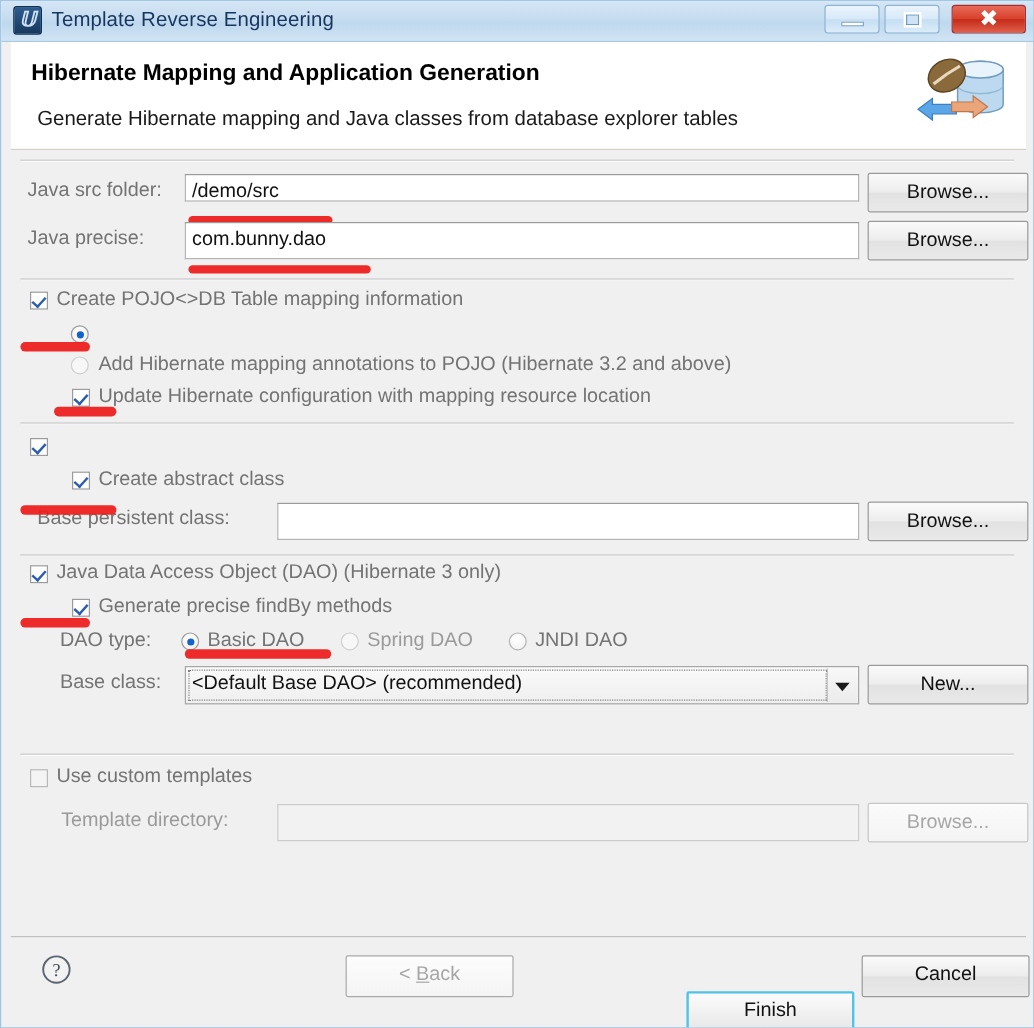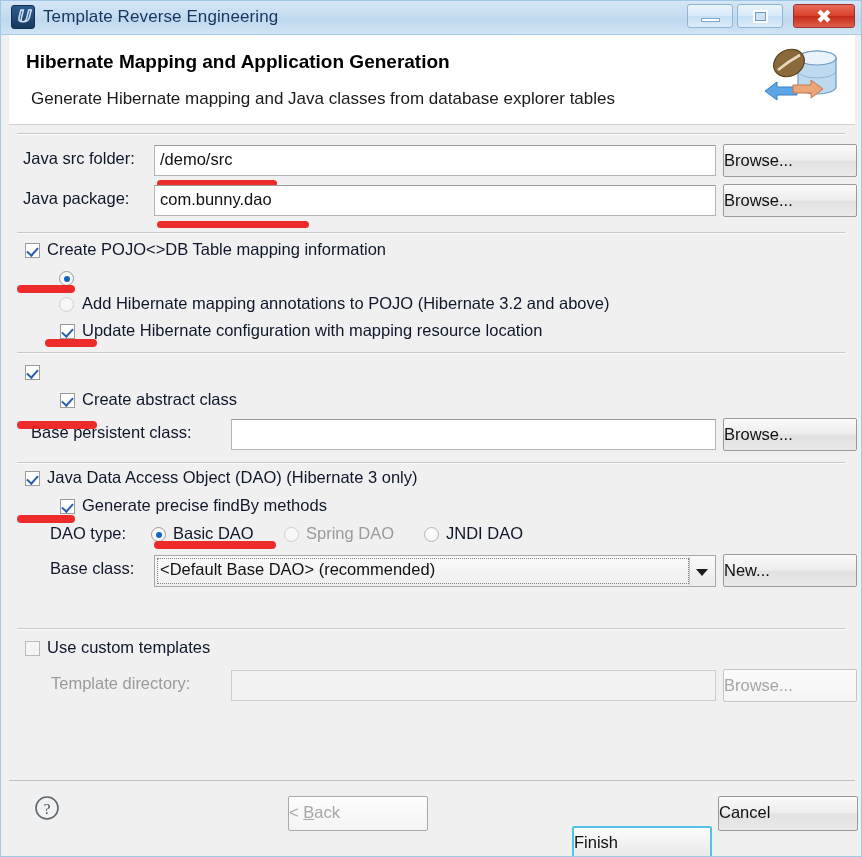--- a/index.html
+++ b/index.html
@@ -144,21 +144,21 @@
     left: 8px;
     width: 828px;
     height: 1px;
     background: #c8c8c8;
     border-bottom: 1px solid #fcfcfc;
   }
 
   .lbl {
     position: absolute;
     font-size: 16.5px;
-    color: #0f172a;
+    color: #737373;
     white-space: nowrap;
   }
   .lbl.dim { color: #9a9a9a; }
 
   .txtfield {
     position: absolute;
     box-sizing: border-box;
     background: #ffffff;
     border: 1px solid #b4b4b4;
     border-top-color: #9a9a9a;
@@ -176,20 +176,21 @@
   }
 
   .btn {
     position: absolute;
     box-sizing: border-box;
     border: 1px solid #9a9a9a;
     border-radius: 2px;
     background: linear-gradient(to bottom, #fafafa 0%, #ededed 48%, #e2e2e2 52%, #e9e9e9 100%);
     font-size: 16.5px;
     color: #111111;
+    text-align: center;
     line-height: 30px;
     font-family: "Liberation Sans", sans-serif;
   }
   .btn.disabled { color: #a6a6a6; border-color: #c6c6c6;
     background: linear-gradient(to bottom, #fbfbfb 0%, #f4f4f4 100%); }
   .btn.flat {
     background: linear-gradient(to bottom, #fdfdfd 0%, #f4f4f4 100%);
     border-color: #aaaaaa;
   }
   .btn.default {
@@ -336,25 +337,25 @@
         <path d="M40 44 L58 44 L58 39 L70 48 L58 57 L58 52 L40 52 Z" fill="#eaa67a" stroke="#c2774a" stroke-width="1"></path>
       </svg>
     </div>
   </div>
 
   <div class="content">
 
     <div class="sep" style="top:8px;"></div>
 
     <span class="lbl" style="left:14px; top:24px;">Java src folder:</span>
-    <div class="txtfield" style="left:145px; top:20px; width:562px; height:31px;">/demo/src</div>
+    <div class="txtfield" style="left:145px; top:20px; width:562px; height:23px;">/demo/src</div>
     <div class="btn" style="left:714px; top:19px; width:134px; height:33px;">Browse...</div>
     <div class="mark" style="left:148px; top:55px; width:120px; height:7px;"></div>
 
-    <span class="lbl" style="left:14px; top:64px;">Java package:</span>
+    <span class="lbl" style="left:14px; top:64px;">Java precise:</span>
     <div class="txtfield" style="left:145px; top:60px; width:562px; height:31px;">com.bunny.dao</div>
     <div class="btn" style="left:714px; top:59px; width:134px; height:33px;">Browse...</div>
     <div class="mark" style="left:148px; top:96px; width:152px; height:7px;"></div>
 
     <div class="sep" style="top:107px;"></div>
 
     <div class="cb on" style="left:16px; top:118px;"></div>
     <span class="lbl" style="left:38px; top:115px;">Create POJO&lt;&gt;DB Table mapping information</span>
 
     <div class="rb on" style="left:50px; top:146px;"></div>

